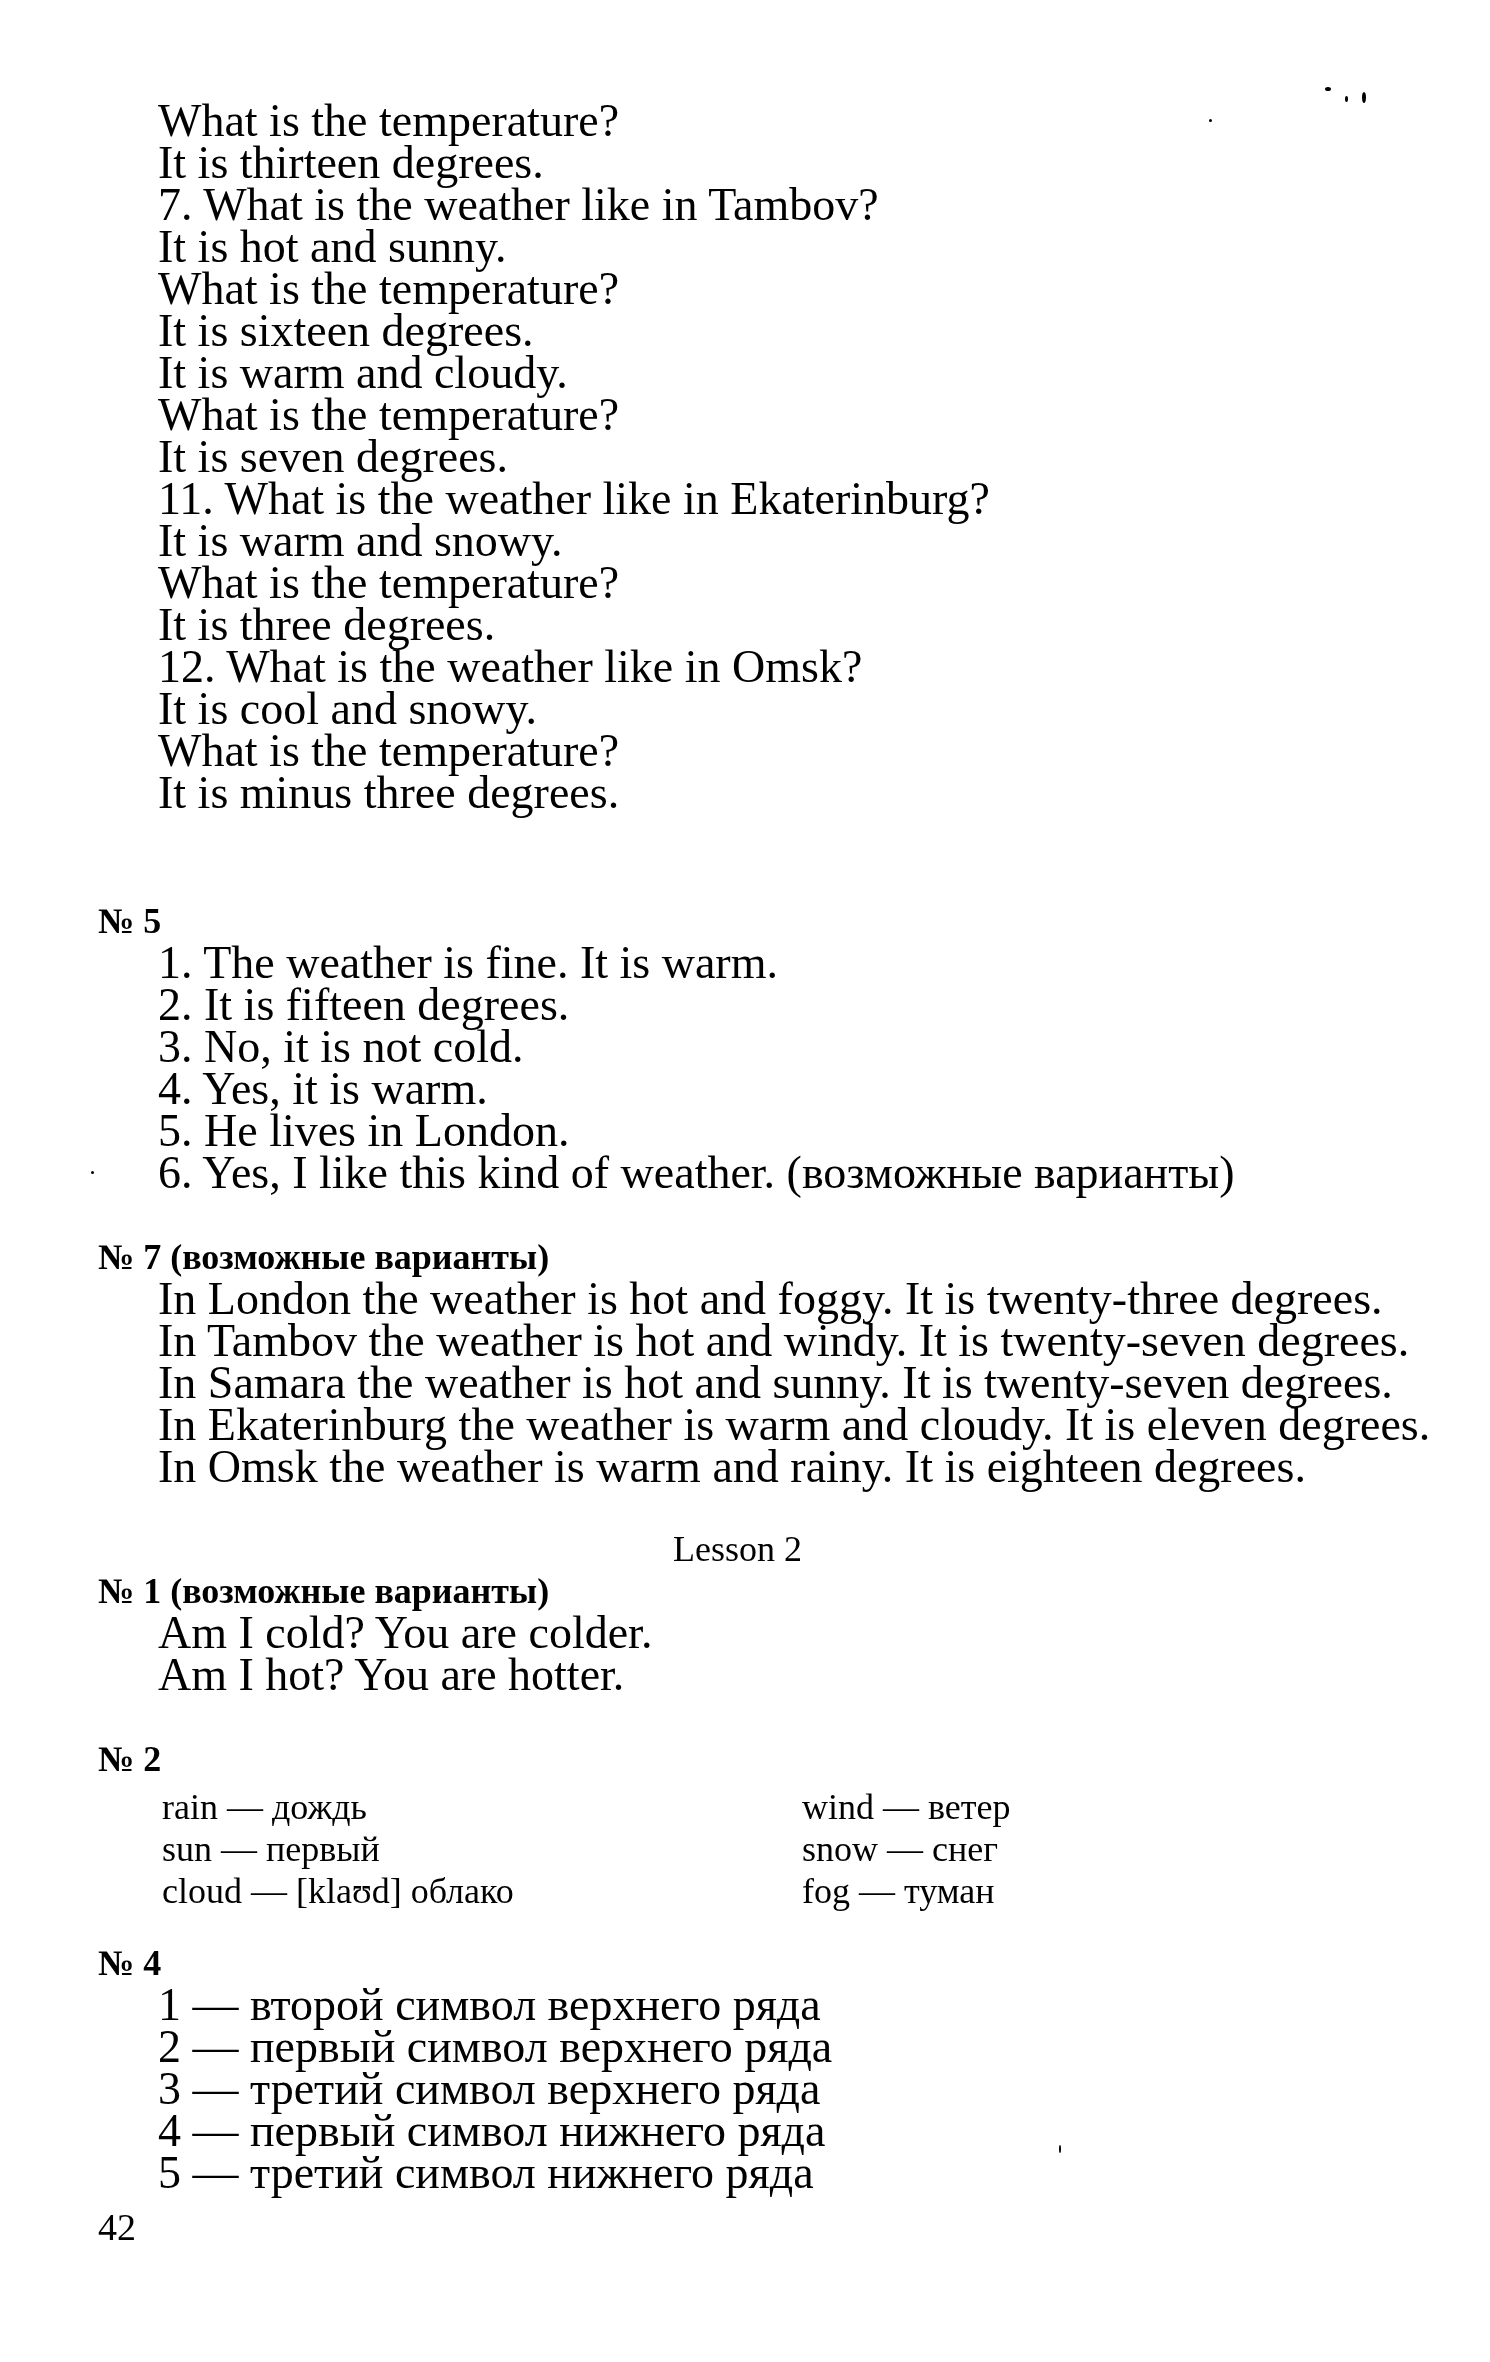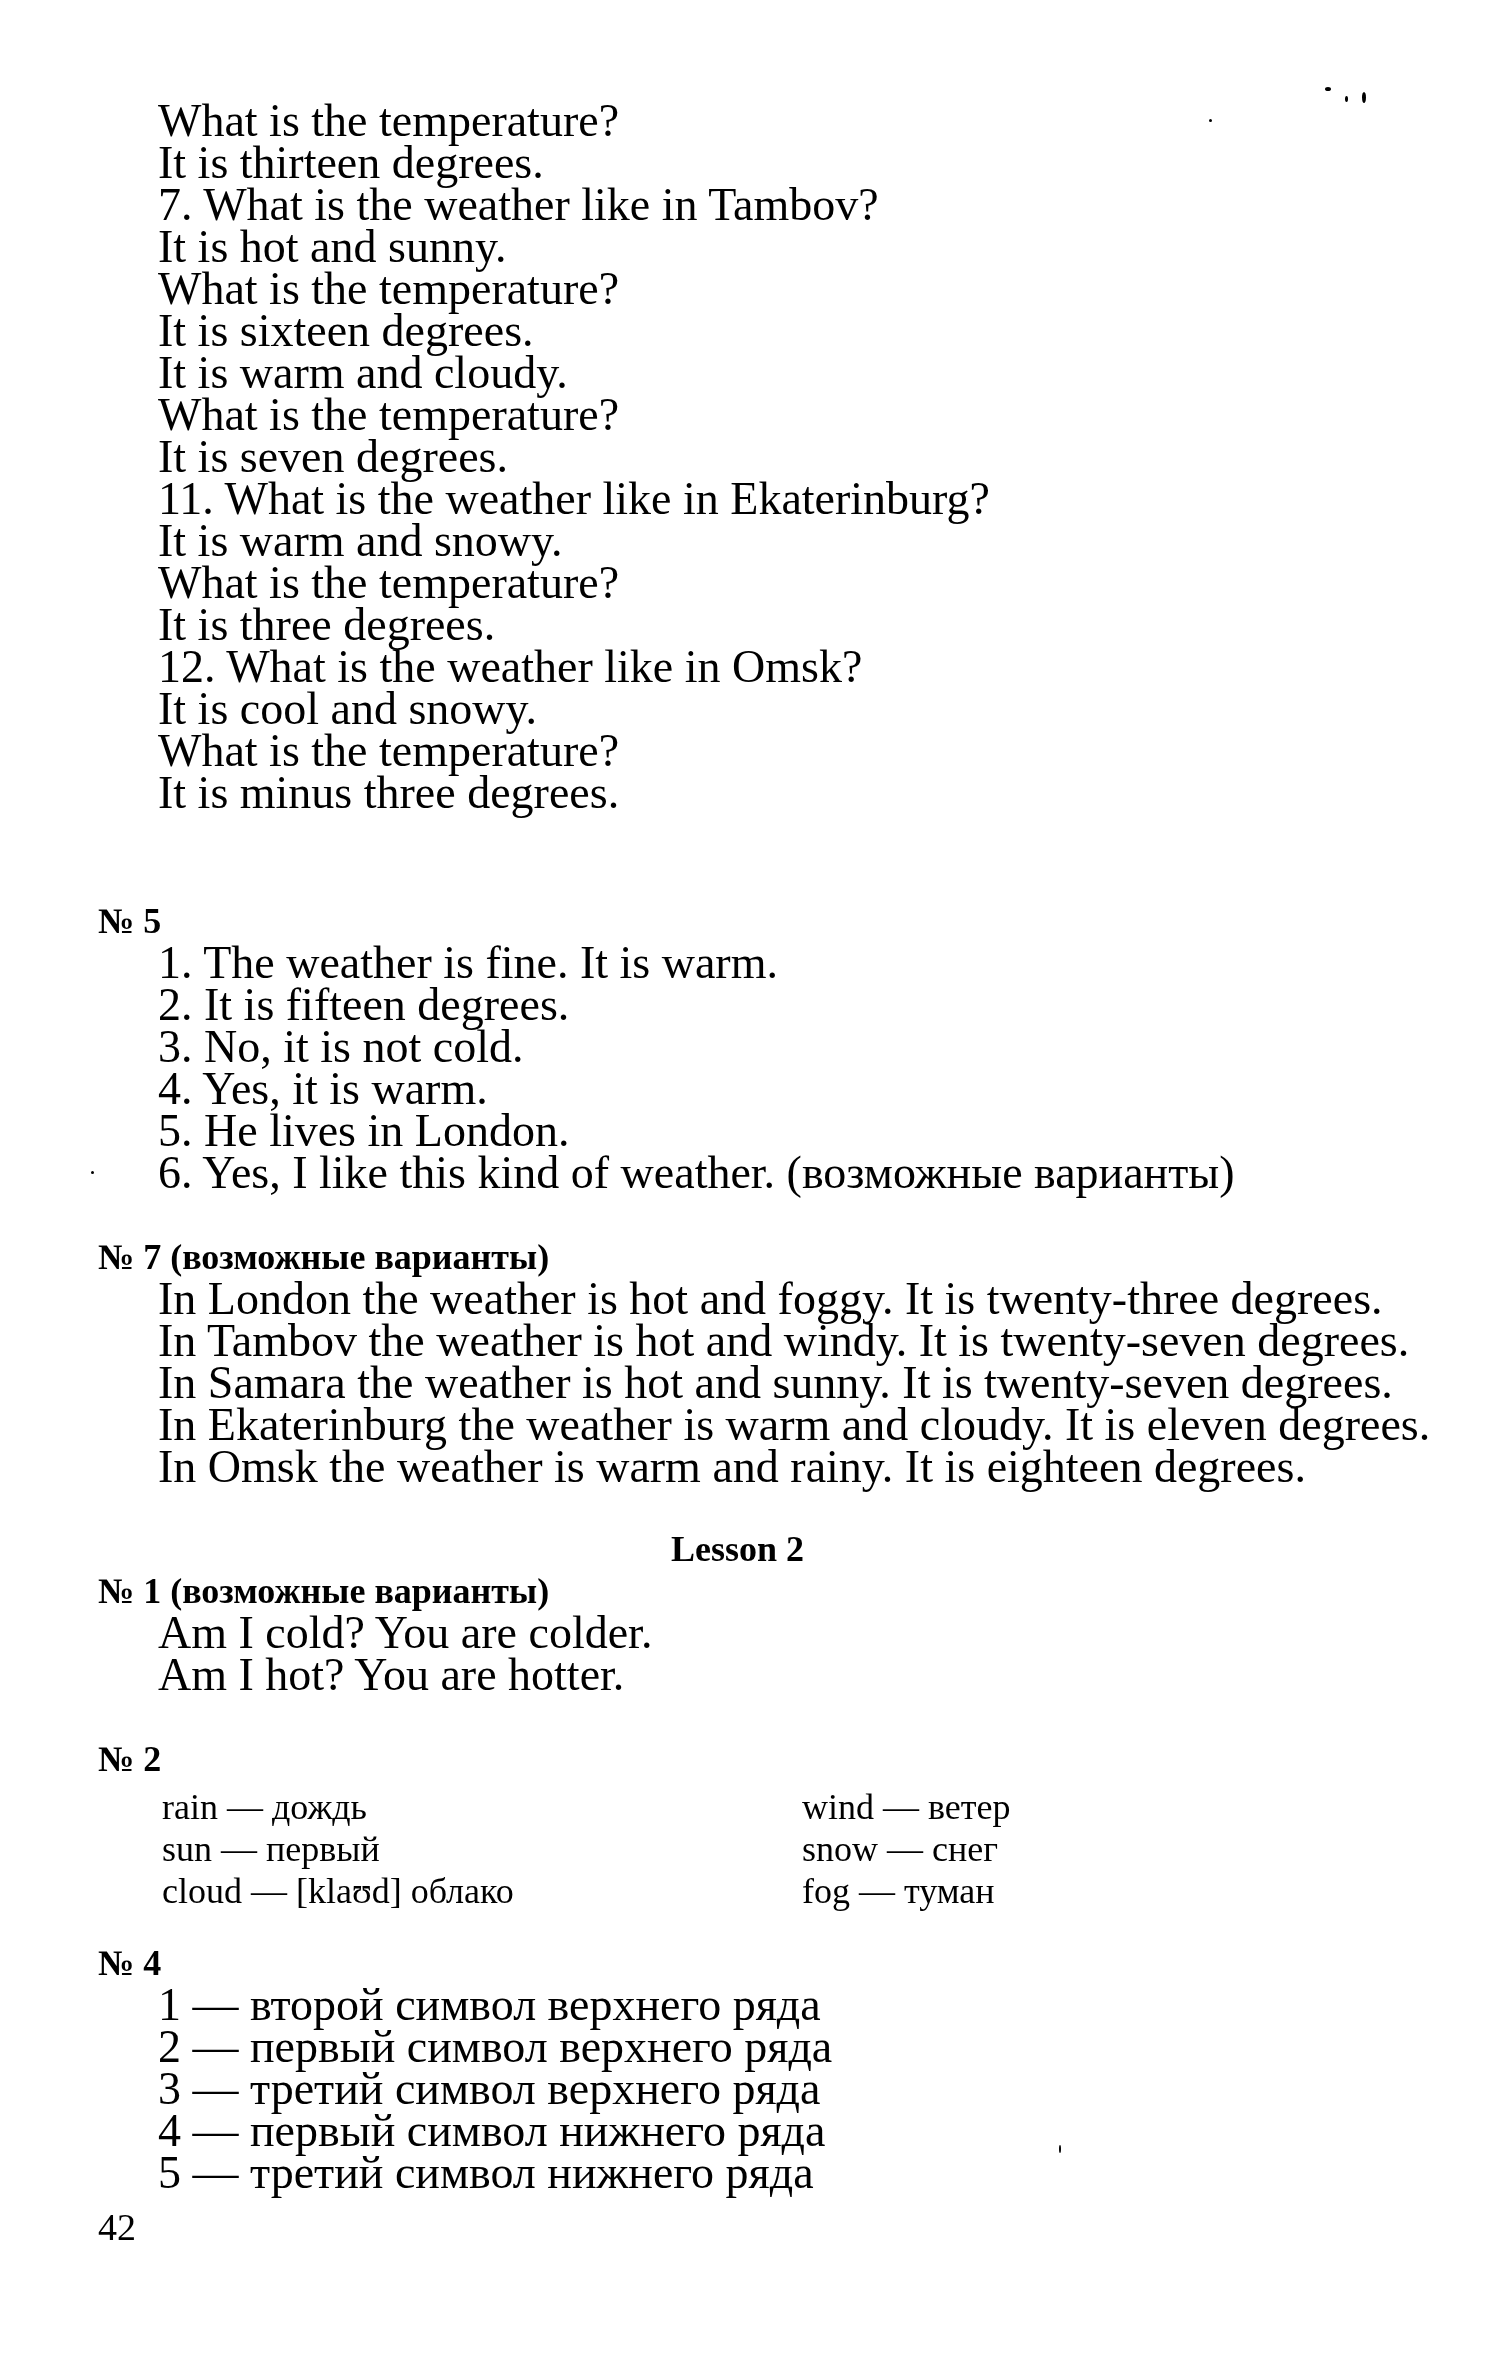--- a/index.html
+++ b/index.html
@@ -2,21 +2,21 @@
 <html><head>
 <meta charset="utf-8">
 <style>
   html, body { margin: 0; padding: 0; background: #ffffff; }
   body { width: 1490px; height: 2362px; position: relative; overflow: hidden;
          font-family: "Liberation Serif", "DejaVu Serif", serif; color: #000; }
   .page { position: absolute; left: 0; top: 0; width: 1490px; height: 2362px; }
   .block { position: absolute; left: 158px; }
   .block .row { font-size: 46px; line-height: 42px; white-space: nowrap; height: 42px; }
   .heading { position: absolute; left: 98px; font-size: 36px; line-height: 42px; font-weight: bold; white-space: nowrap; }
-  .lesson { position: absolute; left: 0; width: 1475px; text-align: center; font-size: 36px; line-height: 42px; font-weight: bold; }
+  .lesson { position: absolute; left: 0; width: 1475px; text-align: center; font-size: 36px; line-height: 42px; font-weight: normal; }
   .two-col { position: absolute; left: 162px; width: 1200px; }
   .two-col .col { position: absolute; top: 0; }
   .two-col .col .row { font-size: 36px; line-height: 42px; height: 42px; white-space: nowrap; }
   .pagenum { position: absolute; left: 98px; font-size: 38px; line-height: 42px; }
   .speck { position: absolute; background: #000; border-radius: 50%; }
 </style>
 </head>
 <body>
 
 <div class="page">

